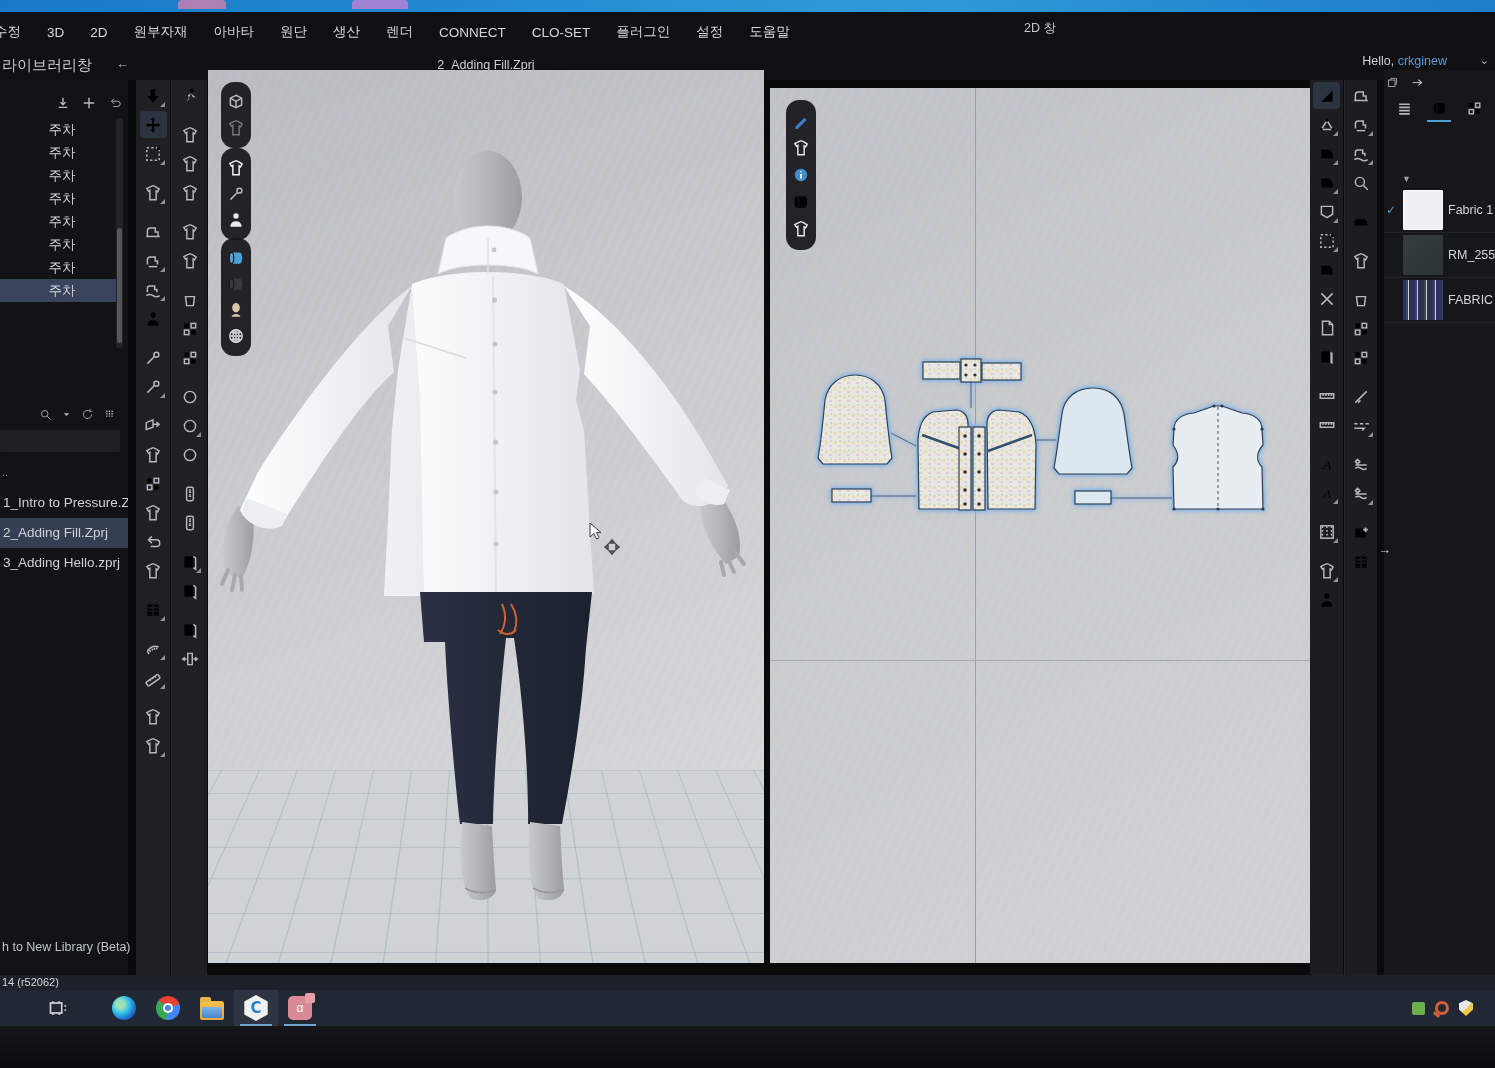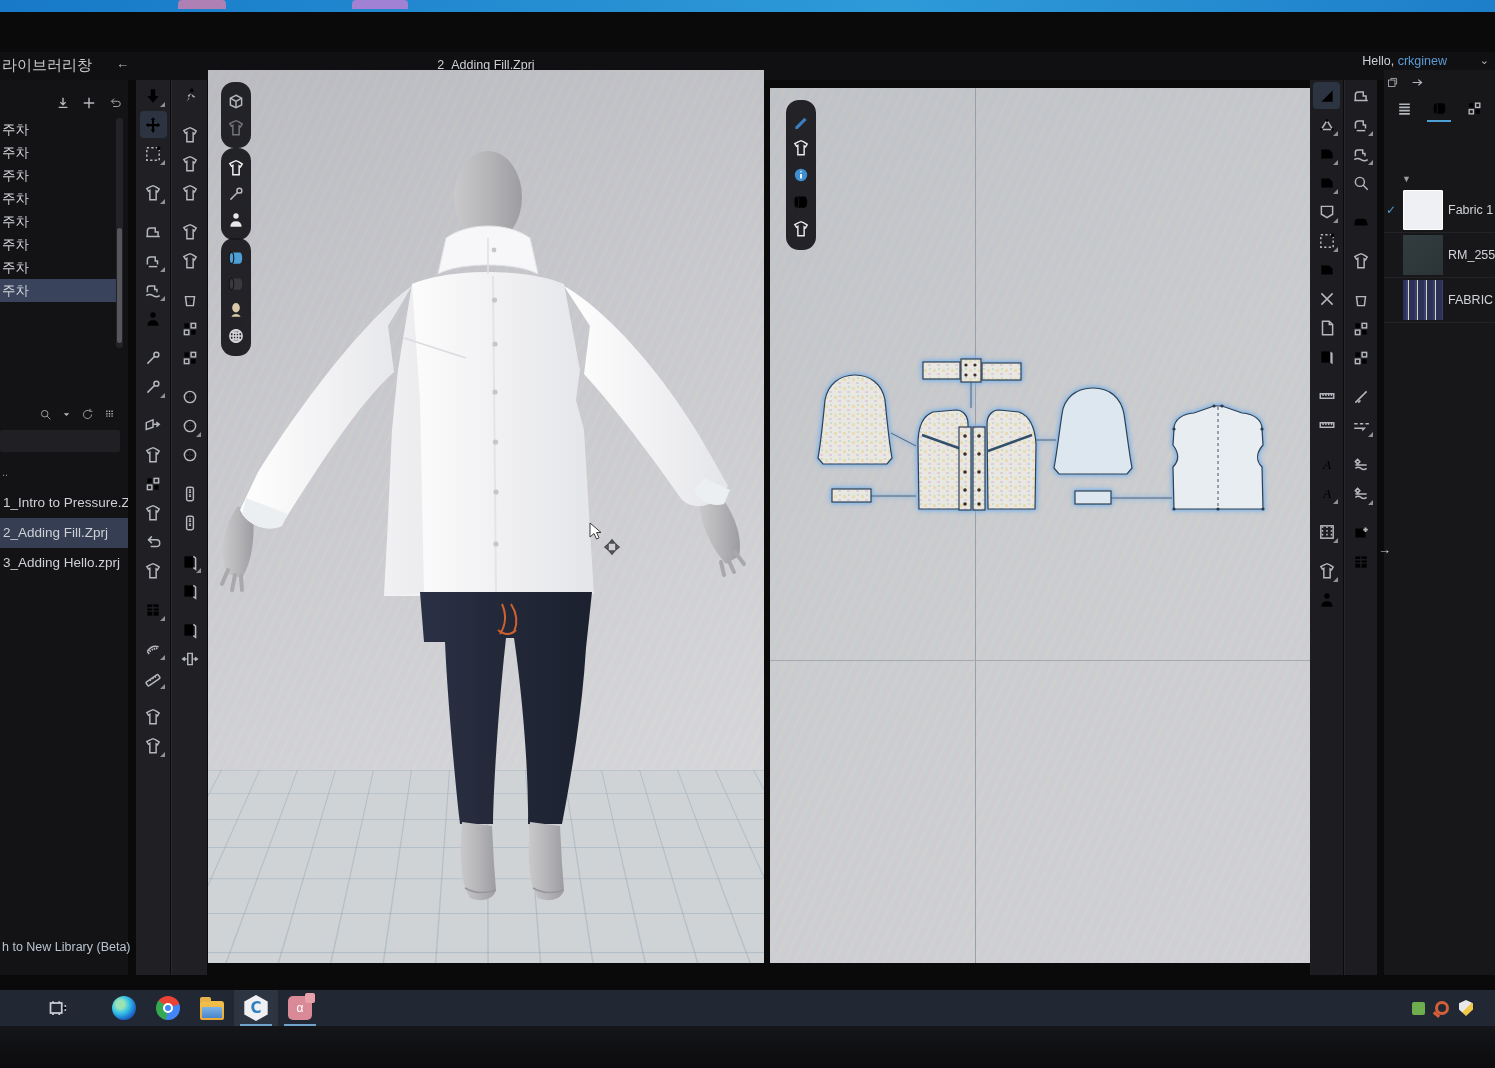--- a/index.html
+++ b/index.html
@@ -24,21 +24,21 @@
   .back-arrow { position:absolute; left:116px; top:4px; font-size:13px; color:#b9bbc0; }
   .proj-title { position:absolute; left:208px; width:556px; text-align:center; top:6px; font-size:12.5px; color:#cfd0d3; }
   .view2d-title { position:absolute; left:770px; width:540px; text-align:center; top:20px; font-size:12.5px; color:#c9cacd; z-index:5; }
   .hello { position:absolute; right:48px; top:2px; font-size:12.5px; color:#cdd0d4; }
   .hello b { color:#5b9bd5; font-weight:normal; }
   .dbl-chevron { position:absolute; right:8px; top:2px; color:#aeb1b6; font-size:11px; letter-spacing:-2px; }
 
   
   .lib-panel { position:absolute; left:0; top:80px; width:128px; height:895px; background:#131316; color:#c9cbd0; }
   .lib-tools { position:absolute; right:6px; top:16px; display:flex; gap:12px; color:#b6b8bd; font-size:13px; }
-  .lib-list { position:absolute; left:0; top:38px; width:122px; }
+  .lib-list { position:absolute; left:0; top:38px; width:122px;text-align:center; }
   .lib-item { height:23px; line-height:23px; padding-left:2px; font-size:13.5px; color:#d2d4d8; }
   .lib-item.sel { background:#39445c; }
   .lib-scroll { position:absolute; left:116px; top:38px; width:7px; height:230px; background:#232327; border-radius:3px; }
   .lib-scroll .thumb { position:absolute; left:1px; top:110px; width:5px; height:115px; background:#55565b; border-radius:3px; }
   .lib-search { position:absolute; left:0; top:322px; width:122px; height:24px; display:flex; justify-content:flex-end; gap:9px; align-items:center; padding-right:6px; color:#b6b8bd; }
   .lib-input { position:absolute; left:0; top:350px; width:120px; height:22px; background:#202024; border-radius:2px; }
   .lib-more { position:absolute; left:2px; top:386px; color:#8e9094; font-size:11px; }
   .file-list { position:absolute; left:0; top:408px; width:128px; }
   .file-item { height:30px; line-height:30px; padding-left:3px; font-size:13.5px; color:#cfd1d6; white-space:nowrap; overflow:hidden; }
   .file-item.sel { background:#353e52; }
@@ -332,28 +332,44 @@
   </defs>
 </svg>
 
 <div class="screen">
 
   <div class="top-strip">
     <div class="ghost-tab" style="left:178px"></div>
     <div class="ghost-tab t2" style="left:352px;width:56px"></div>
   </div>
 
+  <div class="menubar">
+    <span class="mi cut">수정</span>
+    <span class="mi">3D</span>
+    <span class="mi">2D</span>
+    <span class="mi">원부자재</span>
+    <span class="mi">아바타</span>
+    <span class="mi">원단</span>
+    <span class="mi">생산</span>
+    <span class="mi">렌더</span>
+    <span class="mi">CONNECT</span>
+    <span class="mi">CLO-SET</span>
+    <span class="mi">플러그인</span>
+    <span class="mi">설정</span>
+    <span class="mi">도움말</span>
+  </div>
 
   <div class="subrow">
     <span class="lib-title">라이브러리창</span>
     <span class="back-arrow">←</span>
     <span class="proj-title">2_Adding Fill.Zprj</span>
     <span class="hello"><span>Hello,</span> <b>crkginew</b></span>
     <span class="dbl-chevron">⌄<br>⌄</span>
   </div>
+  <span class="view2d-title">2D 창</span>
 
   <div class="lib-panel">
     <div class="lib-tools">
       <svg style="width:14px;height:14px;stroke:#b6b8bd;fill:none">
           <use href="#i-dl"></use>
         </svg>
       <svg style="width:14px;height:14px;stroke:#b6b8bd;fill:none">
           <use href="#i-plus"></use>
         </svg>
       <svg style="width:14px;height:14px;stroke:#b6b8bd;fill:none">
@@ -1064,20 +1080,23 @@
     </div>
     <div class="fab-sep" style="top:207px"></div>
     <div class="fab-row" style="top:208px">
       <span class="chk"></span>
       <span class="sw" style="background:repeating-linear-gradient(90deg,#2c3157 0 3px,#3a4070 3px 5px,#d8d2b8 5px 6px,#2c3157 6px 9px)"></span>
       <span class="nm">FABRIC 1</span>
     </div>
     <div class="fab-sep" style="top:252px"></div>
   </div>
 
+  <div class="statusbar">
+    <span>14 (r52062)</span>
+  </div>
   <div class="taskbar">
     <div class="tk" style="margin-left:36px">
       <svg style="width:20px;height:20px;stroke:#c9ccd2;fill:none;stroke-width:1.4">
           <use href="#i-task"></use>
         </svg>
     </div>
     <div class="tk" style="margin-left:22px">
         <span class="edge-ic"></span>
       </div>
     <div class="tk">

